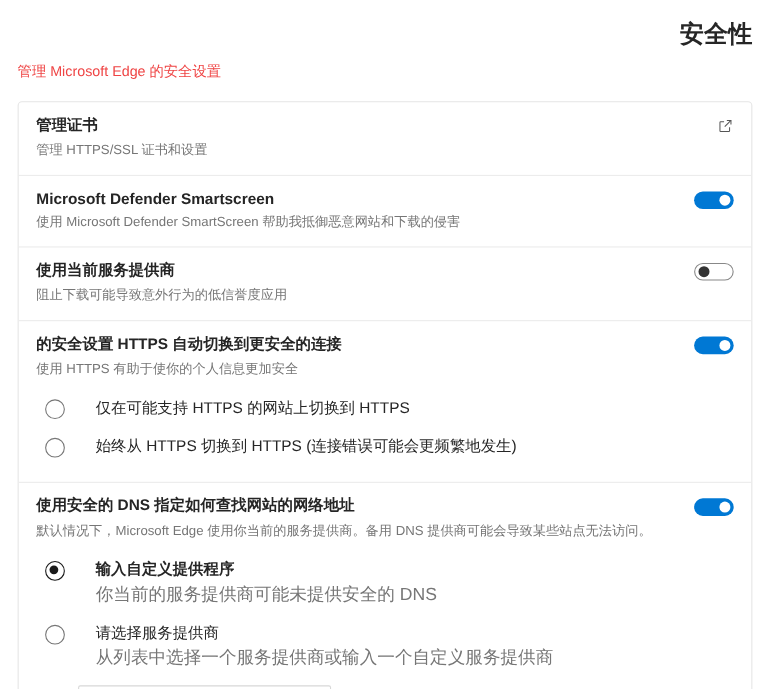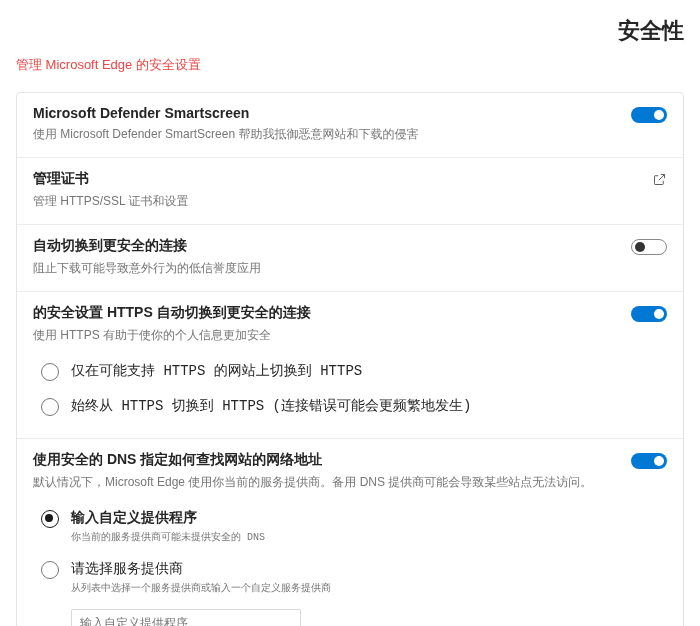--- a/index.html
+++ b/index.html
@@ -69,22 +69,21 @@
     top: 3px;
   }
   .toggle.on .knob { background:#fff; right:3px; }
   .toggle.off .knob { background:#333; left:3px; top:2px; }
   
   .radio-group { margin-top: 10px; }
   .radio-item {
     display: flex;
     align-items: flex-start;
     padding: 8px 0 8px 8px;
-    gap: 12px;
-    font-family: Liberation Mono, monospace;
+    gap: 28px;
   }
   .radio-outer {
     flex: 0 0 18px;
     width: 18px; height: 18px;
     border: 1.5px solid #777;
     border-radius: 50%;
     position: relative;
     margin-top: 1px;
   }
   .radio-outer.selected { border-color:#1a1a1a; }
@@ -97,21 +96,21 @@
     top:3px; left:3px;
   }
   .radio-text { flex:1; }
   .radio-label {
     font-size: 14px;
     color: #262626;
     font-weight: 500;
   }
   .radio-label.bold { font-weight:600; }
   .radio-sub {
-    font-size: 10px;
+    font-size: 16px;
     color: #767676;
     margin-top: 3px;
   }
   .dns-input {
     margin: 6px 0 2px 38px;
     border:1px solid #d8d8d8;
     border-radius:2px;
     height:28px;
     width: 230px;
     font-size:12px;
@@ -122,41 +121,41 @@
 </style>
 </head>
 <body>
 
 <h1 class="page-title">安全性</h1>
 <div class="page-subtitle">管理 Microsoft Edge 的安全设置</div>
 
 <div class="card">
 
   <div class="row">
-    <div class="row-title">Microsoft Defender Smartscreen</div>
-    <div class="row-desc">使用 Microsoft Defender SmartScreen 帮助我抵御恶意网站和下载的侵害</div>
-    <div class="row-right">
-      <div class="toggle on"><div class="knob"></div></div>
-    </div>
-  </div>
-
-  <div class="row">
     <div class="row-title">管理证书</div>
     <div class="row-desc">管理 HTTPS/SSL 证书和设置</div>
     <div class="row-right external-icon">
       <svg viewBox="0 0 24 24">
           <path d="M14 4h6v6"></path>
           <path d="M20 4l-9 9"></path>
           <path d="M18 14v5a1 1 0 0 1-1 1H5a1 1 0 0 1-1-1V7a1 1 0 0 1 1-1h5"></path>
         </svg>
     </div>
   </div>
 
   <div class="row">
-    <div class="row-title">自动切换到更安全的连接</div>
+    <div class="row-title">Microsoft Defender Smartscreen</div>
+    <div class="row-desc">使用 Microsoft Defender SmartScreen 帮助我抵御恶意网站和下载的侵害</div>
+    <div class="row-right">
+      <div class="toggle on"><div class="knob"></div></div>
+    </div>
+  </div>
+
+  <div class="row">
+    <div class="row-title">使用当前服务提供商</div>
     <div class="row-desc">阻止下载可能导致意外行为的低信誉度应用</div>
     <div class="row-right">
       <div class="toggle off"><div class="knob"></div></div>
     </div>
   </div>
 
   <div class="row">
     <div class="row-title">的安全设置 HTTPS 自动切换到更安全的连接</div>
     <div class="row-desc">使用 HTTPS 有助于使你的个人信息更加安全</div>
     <div class="row-right">

